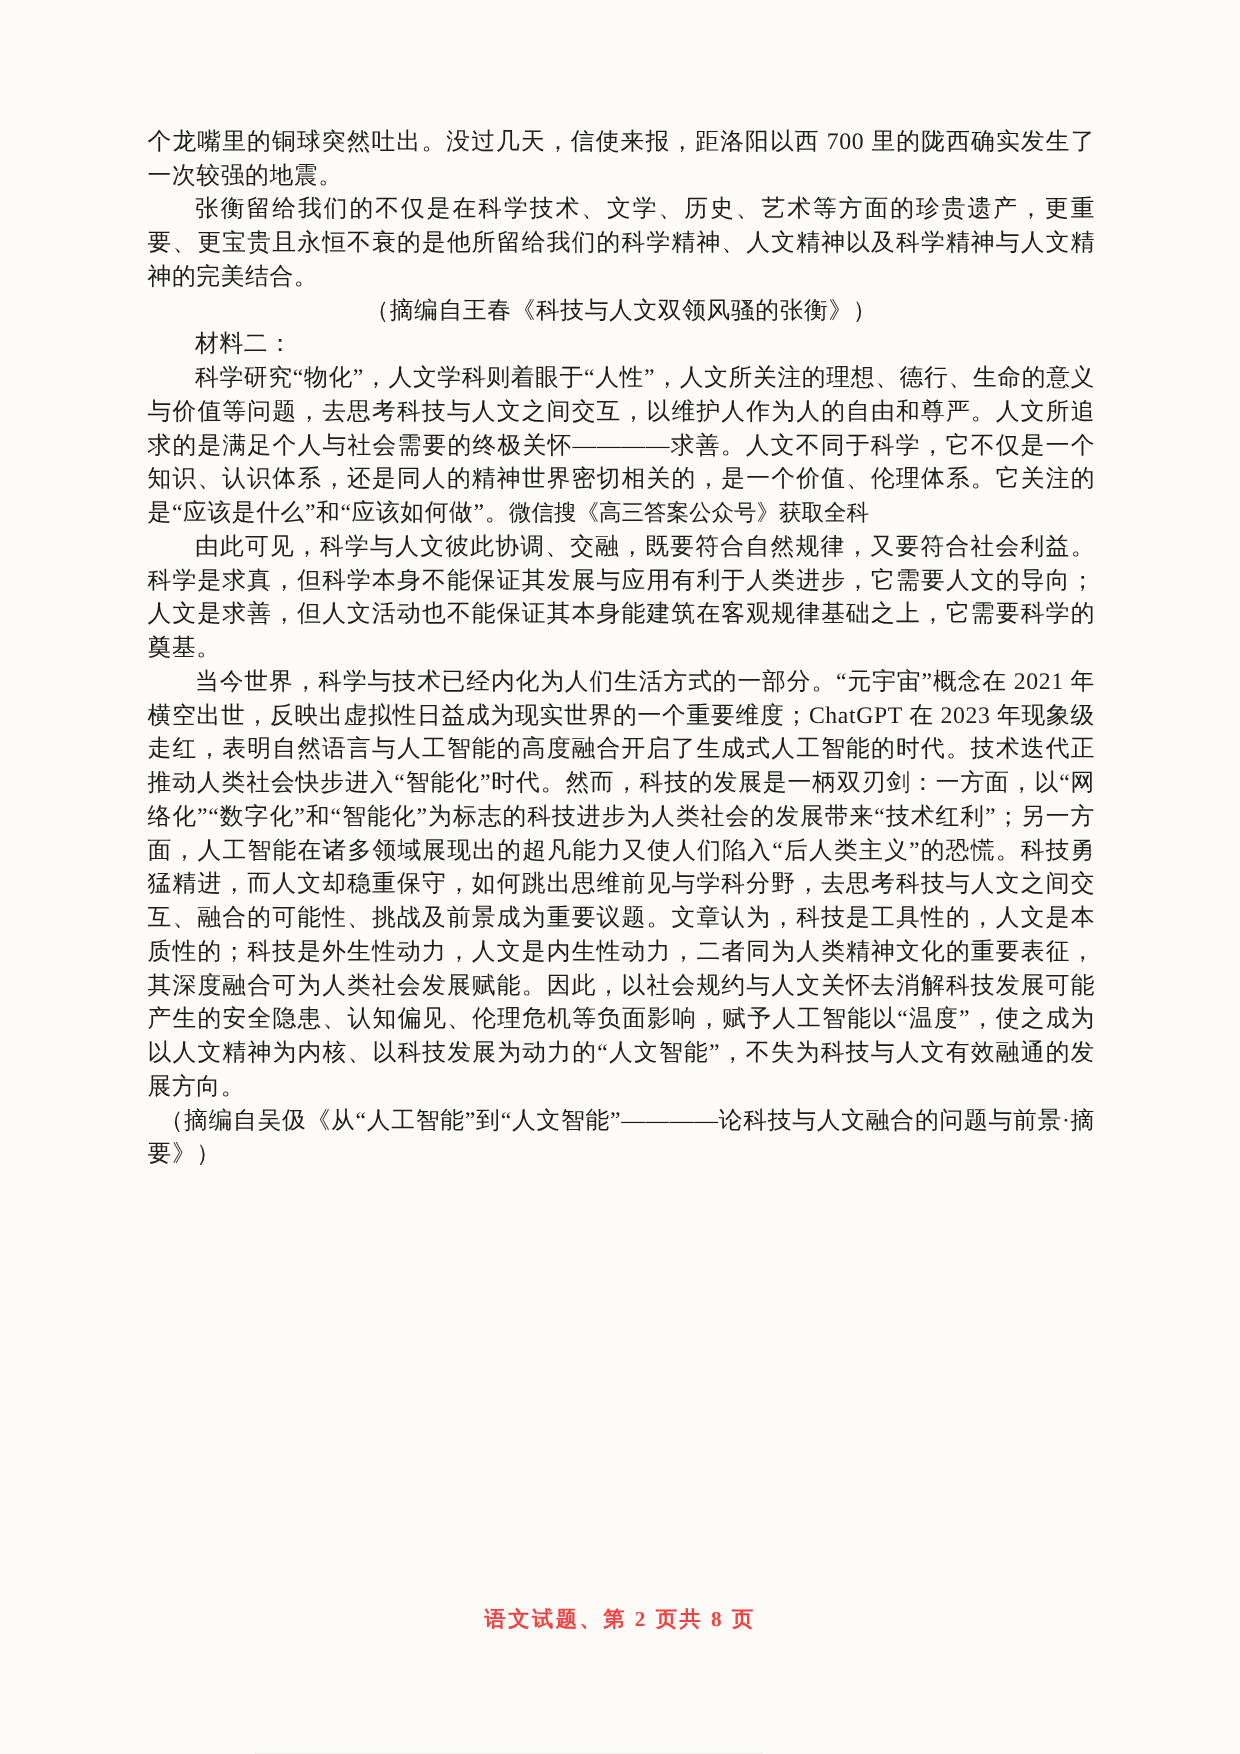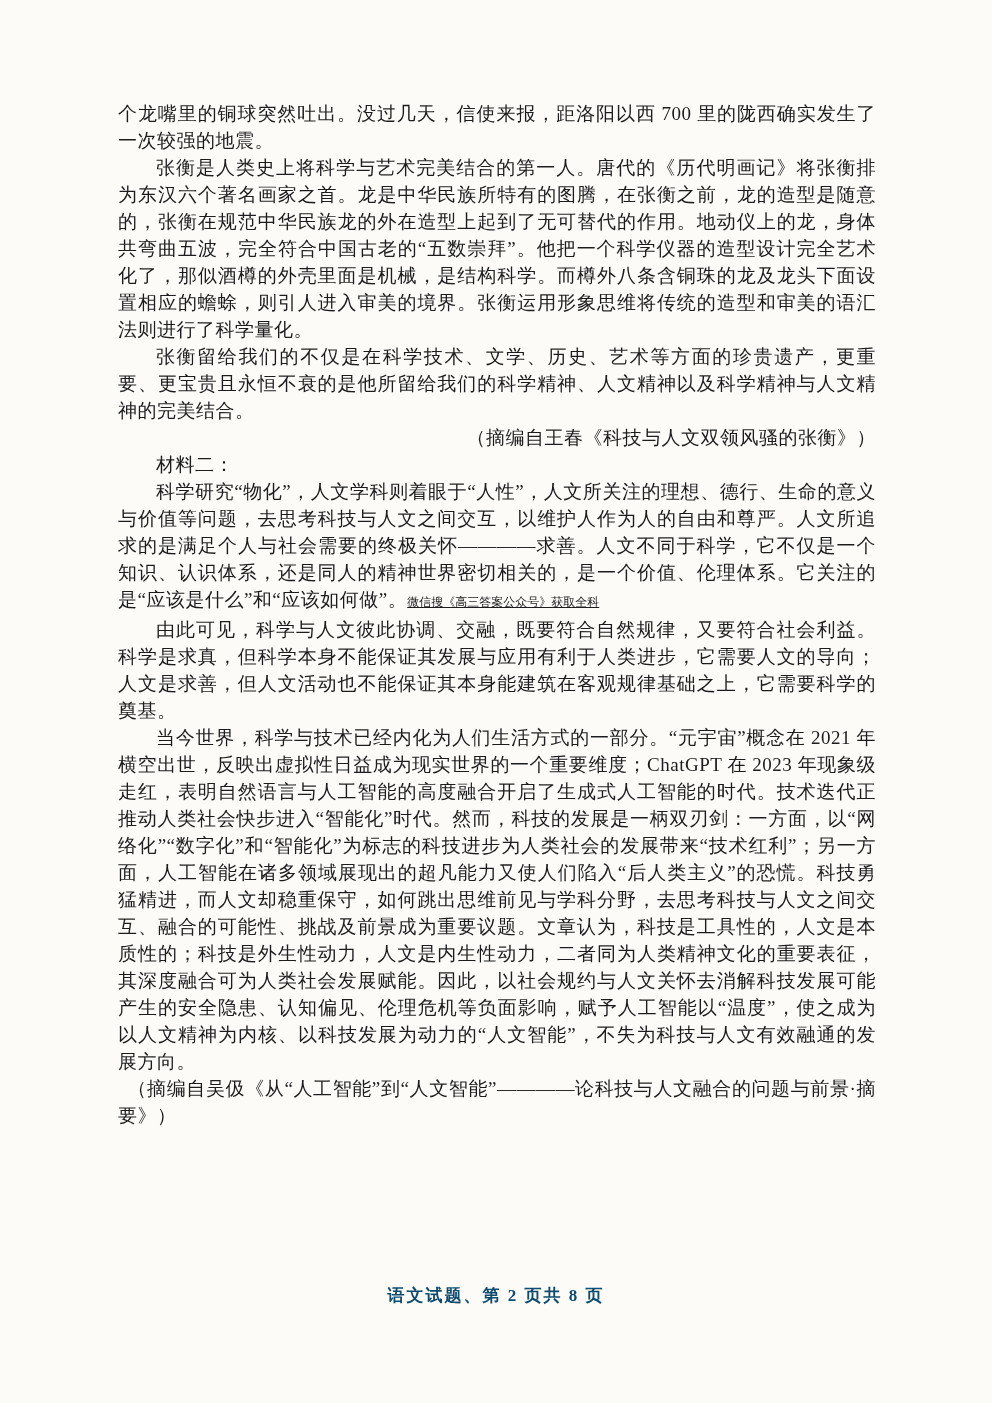--- a/index.html
+++ b/index.html
@@ -29,56 +29,54 @@
     margin: 0;
     padding: 0;
   }
   .para {
     text-indent: 2em;
   }
   .para-cont {
     text-indent: 0;
   }
   .attr-right {
-    text-align: right;
+    text-align: center;
     text-indent: 0;
     padding-right: 18px;
   }
   .attr-left {
     text-indent: 0.5em;
   }
   .section-head {
     text-indent: 2em;
   }
   .promo {
-    font-size: 12px;
+    font-size: 18px;
     letter-spacing: 0;
-    text-decoration: underline;
   }
   .footer {
     position: absolute;
     left: 0;
     bottom: 96px;
     width: 100%;
     text-align: center;
     font-size: 17px;
     letter-spacing: 2px;
-    color: #0c4a6e;
+    color: #ef4444;
     font-family: "Liberation Serif", "DejaVu Serif", serif;
     font-weight: 600;
   }
 </style>
 </head>
 <body>
 
 <div class="page">
   <div class="doc">
 
     <p class="para-cont">个龙嘴里的铜球突然吐出。没过几天，信使来报，距洛阳以西 700 里的陇西确实发生了一次较强的地震。</p>
-    <p class="para">张衡是人类史上将科学与艺术完美结合的第一人。唐代的《历代明画记》将张衡排为东汉六个著名画家之首。龙是中华民族所特有的图腾，在张衡之前，龙的造型是随意的，张衡在规范中华民族龙的外在造型上起到了无可替代的作用。地动仪上的龙，身体共弯曲五波，完全符合中国古老的“五数崇拜”。他把一个科学仪器的造型设计完全艺术化了，那似酒樽的外壳里面是机械，是结构科学。而樽外八条含铜珠的龙及龙头下面设置相应的蟾蜍，则引人进入审美的境界。张衡运用形象思维将传统的造型和审美的语汇法则进行了科学量化。</p>
     <p class="para">张衡留给我们的不仅是在科学技术、文学、历史、艺术等方面的珍贵遗产，更重要、更宝贵且永恒不衰的是他所留给我们的科学精神、人文精神以及科学精神与人文精神的完美结合。</p>
     <p class="attr-right">（摘编自王春《科技与人文双领风骚的张衡》）</p>
 
     <p class="section-head">材料二：</p>
     <p class="para"><span>科学研究“物化”，人文学科则着眼于“人性”，人文所关注的理想、德行、生命的意义与价值等问题，去思考科技与人文之间交互，以维护人作为人的自由和尊严。人文所追求的是满足个人与社会需要的终极关怀————求善。人文不同于科学，它不仅是一个知识、认识体系，还是同人的精神世界密切相关的，是一个价值、伦理体系。它关注的是“应该是什么”和“应该如何做”。</span><span class="promo">微信搜《高三答案公众号》获取全科</span></p>
     <p class="para">由此可见，科学与人文彼此协调、交融，既要符合自然规律，又要符合社会利益。科学是求真，但科学本身不能保证其发展与应用有利于人类进步，它需要人文的导向；人文是求善，但人文活动也不能保证其本身能建筑在客观规律基础之上，它需要科学的奠基。</p>
 
     <p class="para">当今世界，科学与技术已经内化为人们生活方式的一部分。“元宇宙”概念在 2021 年横空出世，反映出虚拟性日益成为现实世界的一个重要维度；ChatGPT 在 2023 年现象级走红，表明自然语言与人工智能的高度融合开启了生成式人工智能的时代。技术迭代正推动人类社会快步进入“智能化”时代。然而，科技的发展是一柄双刃剑：一方面，以“网络化”“数字化”和“智能化”为标志的科技进步为人类社会的发展带来“技术红利”；另一方面，人工智能在诸多领域展现出的超凡能力又使人们陷入“后人类主义”的恐慌。科技勇猛精进，而人文却稳重保守，如何跳出思维前见与学科分野，去思考科技与人文之间交互、融合的可能性、挑战及前景成为重要议题。文章认为，科技是工具性的，人文是本质性的；科技是外生性动力，人文是内生性动力，二者同为人类精神文化的重要表征，其深度融合可为人类社会发展赋能。因此，以社会规约与人文关怀去消解科技发展可能产生的安全隐患、认知偏见、伦理危机等负面影响，赋予人工智能以“温度”，使之成为以人文精神为内核、以科技发展为动力的“人文智能”，不失为科技与人文有效融通的发展方向。</p>
     <p class="attr-left">（摘编自吴伋《从“人工智能”到“人文智能”————论科技与人文融合的问题与前景·摘要》）</p>
 

